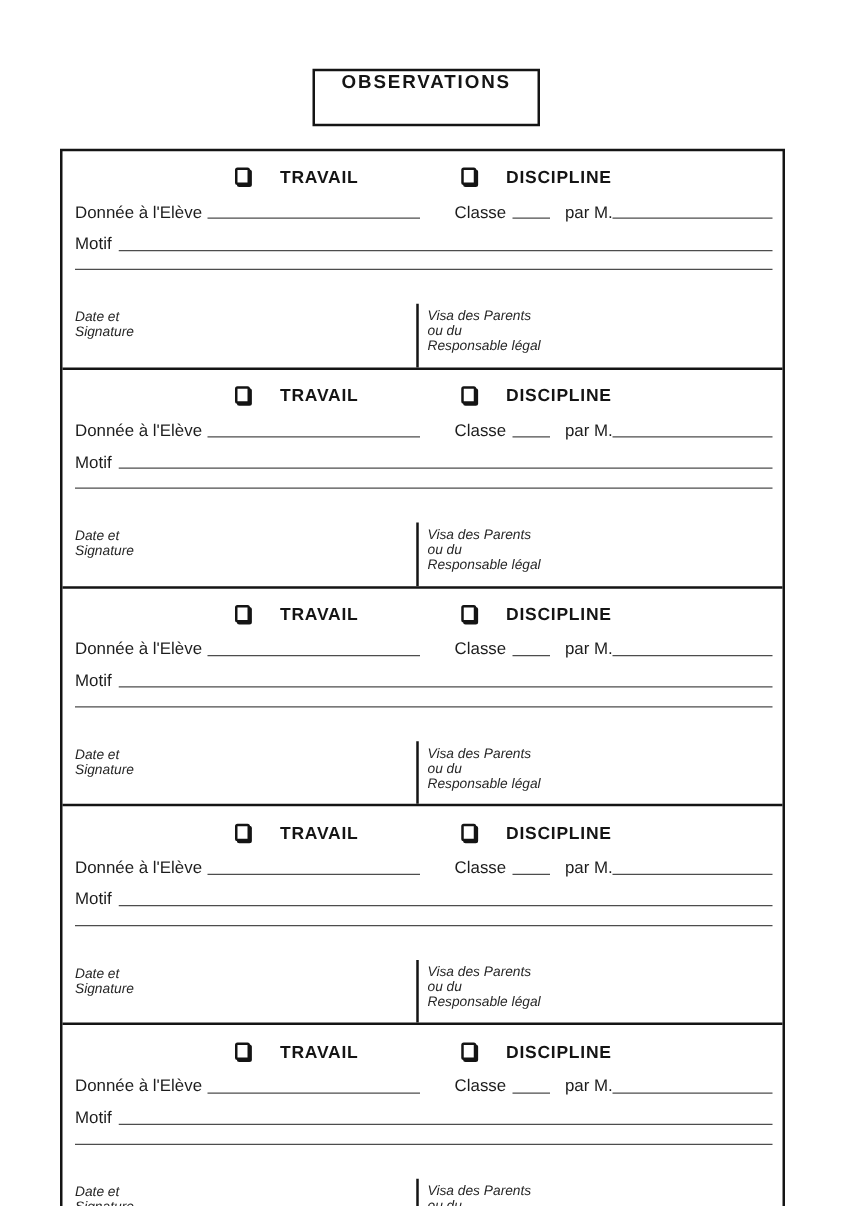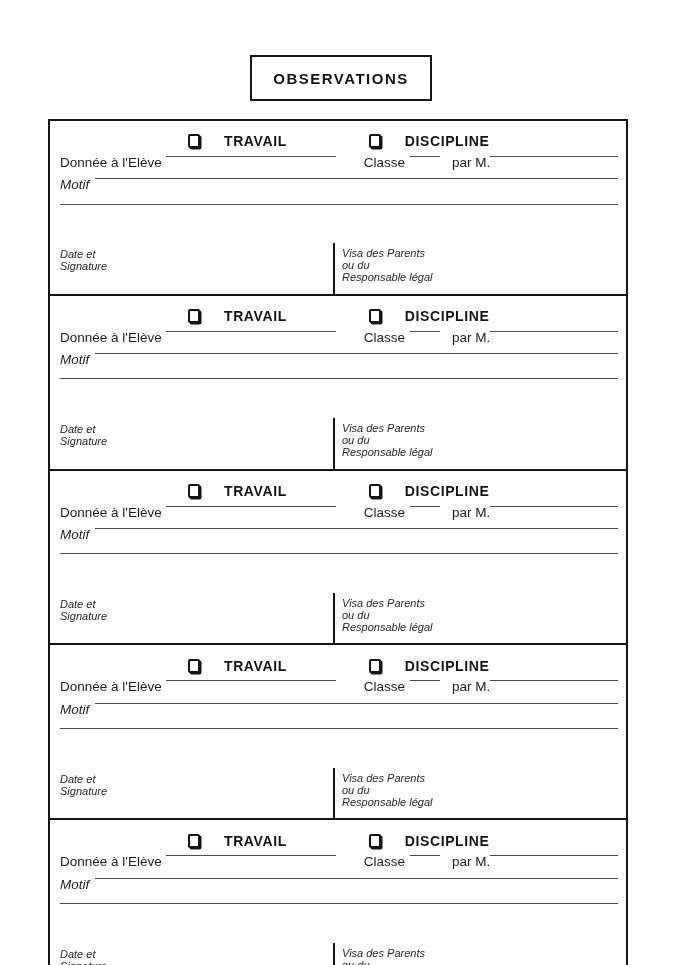--- a/index.html
+++ b/index.html
@@ -14,21 +14,21 @@
     overflow: hidden;
   }
   .title-box {
     position: absolute;
     left: 250px;
     top: 55px;
     width: 182px;
     height: 46px;
     border: 2px solid #141414;
     display: flex;
-    align-items: center;
+    align-items: flex-start;
     justify-content: center;
   }
   .title-text {
     font-size: 15px;
     font-weight: bold;
     letter-spacing: 1.5px;
     color: #141414;
   }
   .form-box {
     position: absolute;
@@ -73,20 +73,21 @@
     font-size: 14px;
     font-weight: bold;
     letter-spacing: 0.6px;
     color: #141414;
     margin-left: 24px;
   }
 
   
   .field-row {
     display: flex;
+    align-items: flex-end;
     padding-left: 10px;
     padding-right: 8px;
   }
   .lbl {
     font-size: 13.5px;
     line-height: 1;
     padding-bottom: 2px;
     white-space: nowrap;
     flex: 0 0 auto;
   }
@@ -94,21 +95,21 @@
     display: inline-block;
     border-bottom: 1.5px solid #4d4d4d;
     height: 1px;
     margin-bottom: 3px;
     flex: 0 0 auto;
   }
   .donnee-row { height: 24px; }
   .blank-eleve  { width: 170px; margin-left: 4px; margin-right: 28px; }
   .blank-classe { width: 30px;  margin-left: 5px; margin-right: 12px; }
   .blank-par    { flex: 1 1 auto; }
-  .motif-row { height: 27px; font-style: italic; }
+  .motif-row { height: 27px; }
   .blank-motif { flex: 1 1 auto; margin-left: 6px; }
   .cont-row { height: 17px; }
   .blank-cont { flex: 1 1 auto; }
 
   
   .sig-row {
     flex: 1 1 auto;
     display: flex;
     margin-top: 24px;
     min-height: 0;

